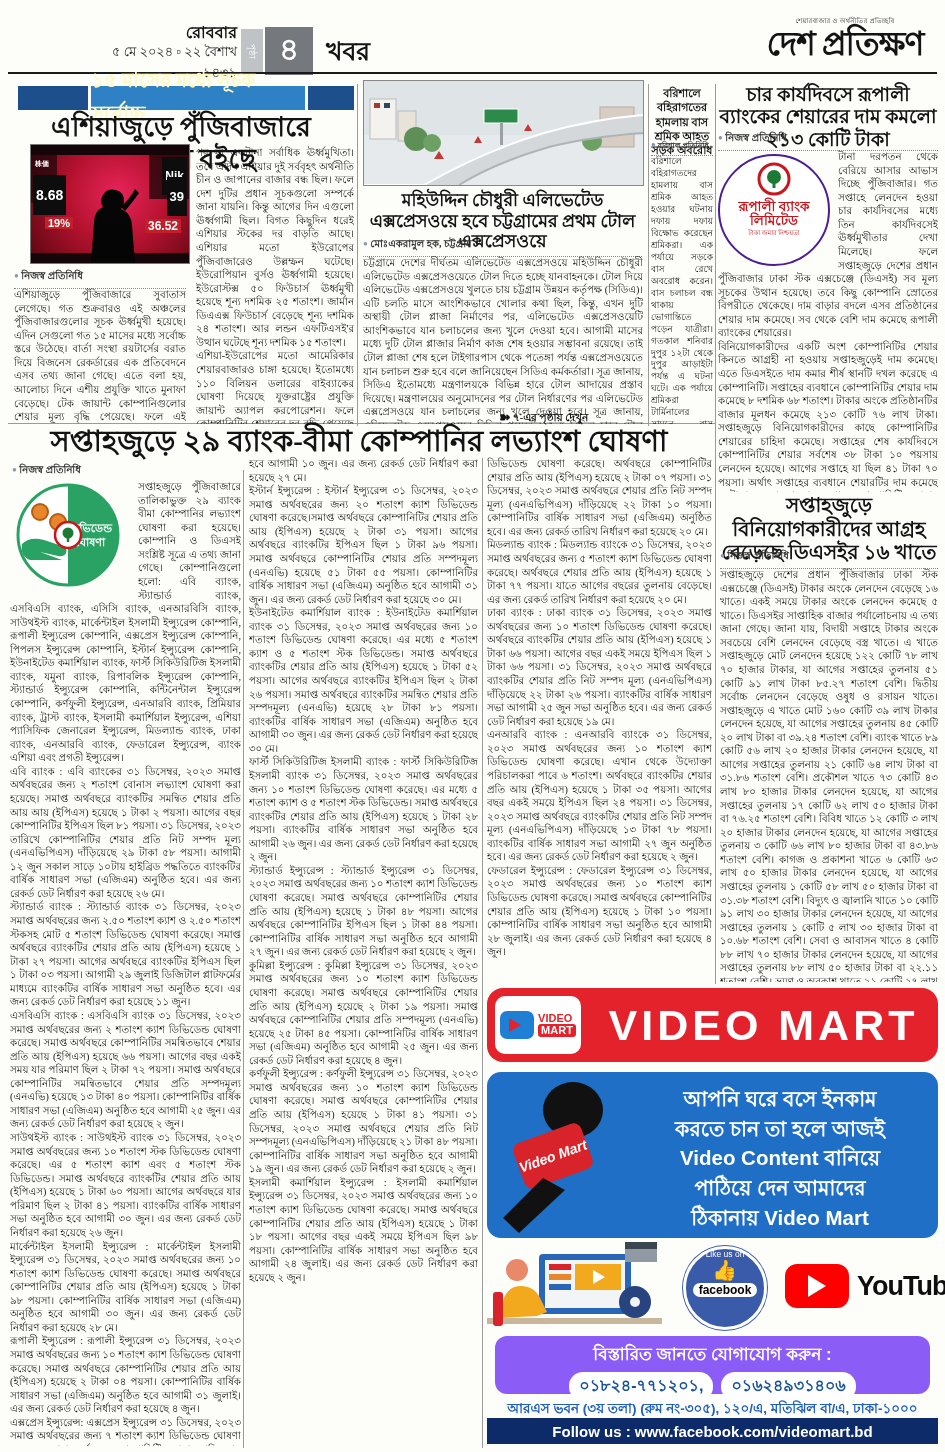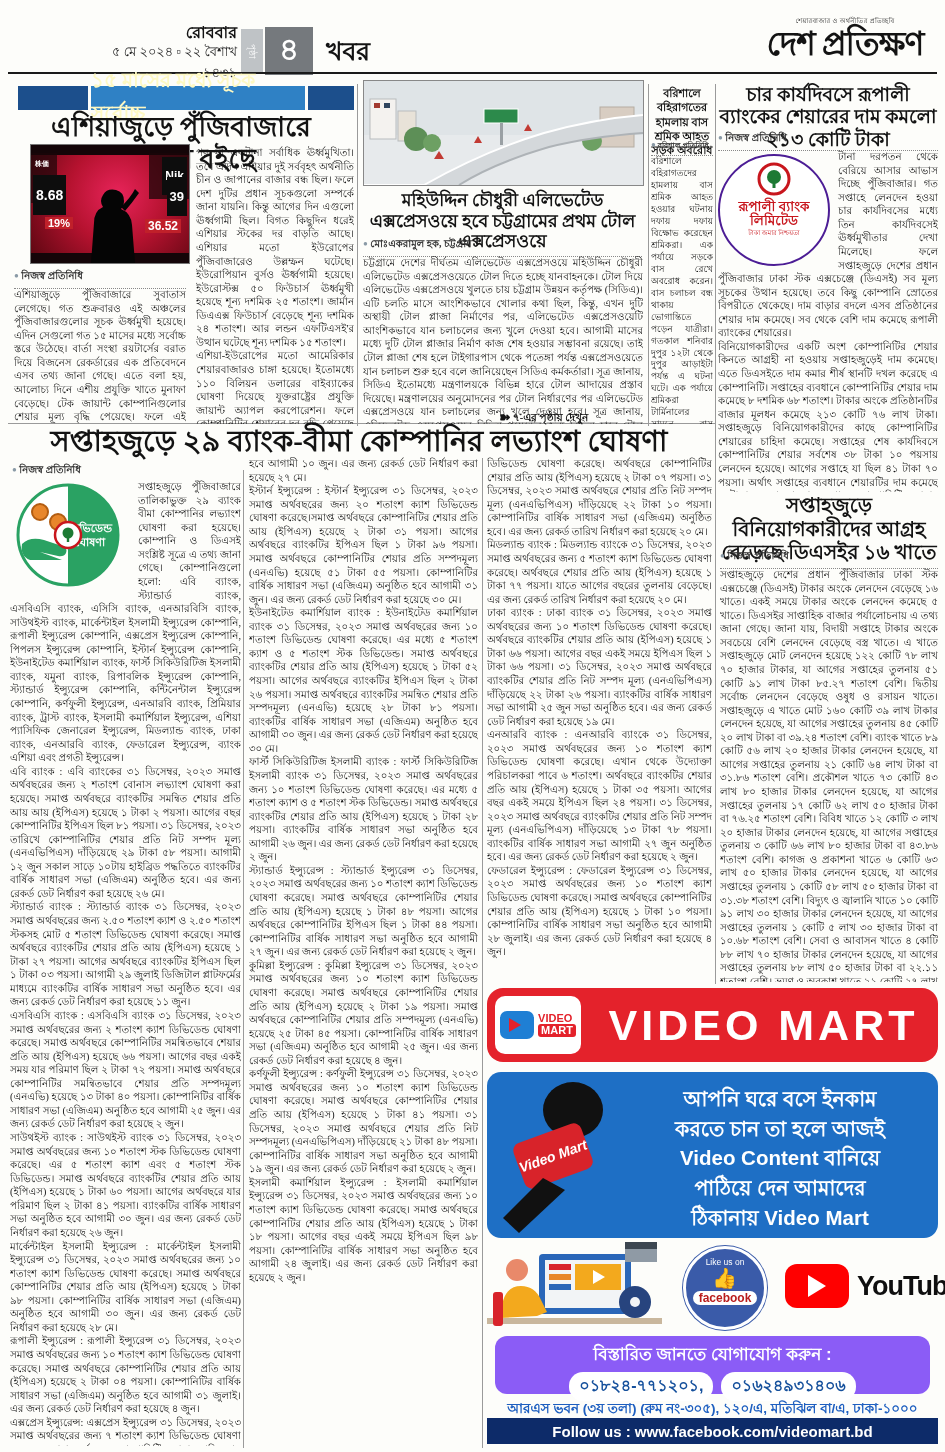--- a/index.html
+++ b/index.html
@@ -57,23 +57,23 @@
            border-top:7px solid transparent;border-bottom:7px solid transparent;}
   .ad-chip .wordmark{display:flex;flex-direction:column;line-height:1;}
   .ad-chip .w1{color:#e4222b;font-weight:bold;font-size:11px;}
   .ad-chip .w2{color:#fff;background:#e4222b;font-weight:bold;font-size:11px;padding:1px 3px;border-radius:3px;}
   .ad-title{color:#fff;font-weight:bold;font-size:43px;letter-spacing:4px;flex:1;text-align:center;
             font-family:"Liberation Sans",sans-serif;}
   .ad-blue{background:#1e6fc5;border-radius:14px;}
   .ad-pitch{color:#fff;font-weight:bold;font-size:20.5px;line-height:1.45;text-align:center;}
   .fb-badge{width:84px;height:84px;border-radius:50%;background:#3a5ba9;border:3px solid #fff;
             box-shadow:0 0 0 1px #3a5ba9;color:#fff;text-align:center;box-sizing:border-box;}
-  .fb-badge .top{font-size:8.5px;margin-top:8px;}
+  .fb-badge .top{font-size:8.5px;}
   .fb-badge .thumb{font-size:20px;line-height:1.1;}
-  .fb-badge .word{background:#fff;color:#b91c1c;font-weight:bold;font-size:12px;border-radius:8px;
+  .fb-badge .word{background:#fff;color:#000000;font-weight:bold;font-size:12px;border-radius:8px;
                   margin:2px 7px 0;padding:0 2px;}
   .yt{display:flex;align-items:center;gap:8px;}
   .yt-btn{width:64px;height:44px;background:#f00;border-radius:12px;display:flex;align-items:center;justify-content:center;}
   .yt-btn:before{content:"";border-left:18px solid #fff;border-top:11px solid transparent;border-bottom:11px solid transparent;}
   .yt-word{font-size:27px;font-weight:bold;color:#0f0f0f;letter-spacing:-1px;}
   .ad-contact{background:#8b5cf6;border-radius:12px;color:#fff;text-align:center;}
   .ad-contact .t{font-weight:bold;font-size:17px;padding-top:5px;}
   .pills{display:flex;justify-content:center;gap:8px;margin-top:3px;}
   .pill{background:#fff;color:#15509c;font-weight:bold;font-size:16px;border-radius:14px;padding:1px 10px;}
   .ad-address{color:#1e5fc0;font-weight:bold;font-size:13.5px;text-align:center;}

